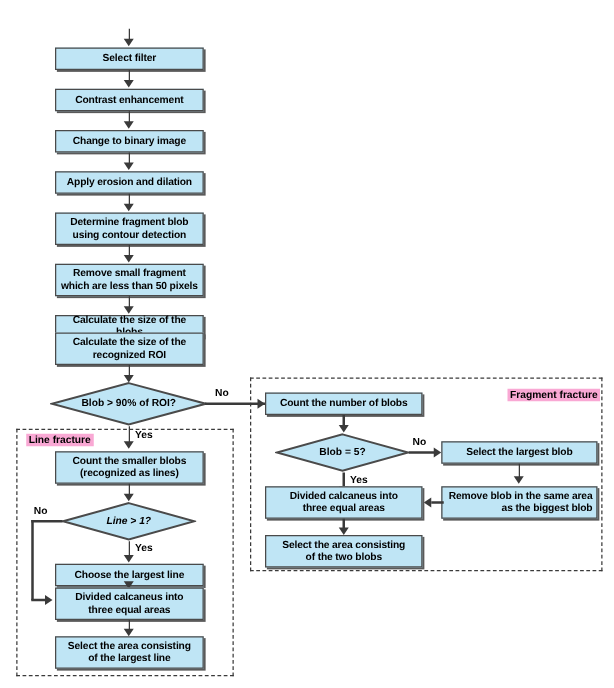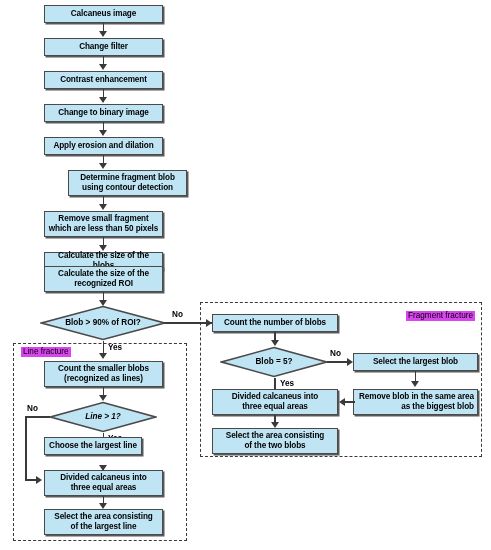--- a/index.html
+++ b/index.html
@@ -91,41 +91,38 @@
   
   .group{
     position:absolute;
     box-sizing:border-box;
     border:1.7px dashed #3a3a3a;
     background:transparent;
   }
   .grouplabel{
     position:absolute;
     font-size:8.2px;
-    font-weight:normal;
+    font-weight:bold;
     color:#000;
     white-space:nowrap;
-    background:#d946ef;
+    background:#f9a8d4;
     padding:0 2px;
     line-height:10px;
   }
 </style>
 </head>
 <body>
 
 <div id="canvas">
 
-  <div class="node" style="left:44px;top:5px;width:119px;height:18px;">
-    <span>Calcaneus image</span>
-  </div>
   <div class="ln v" style="left:102.7px;top:23px;height:9px;"></div>
   <div class="arrow down" style="left:99.3px;top:31px;"></div>
 
   <div class="node" style="left:44px;top:38px;width:119px;height:18px;">
-    <span>Change filter</span>
+    <span>Select filter</span>
   </div>
   <div class="ln v" style="left:102.7px;top:56px;height:9px;"></div>
   <div class="arrow down" style="left:99.3px;top:64px;"></div>
 
   <div class="node" style="left:44px;top:71px;width:119px;height:18px;">
     <span>Contrast enhancement</span>
   </div>
   <div class="ln v" style="left:102.7px;top:89px;height:9px;"></div>
   <div class="arrow down" style="left:99.3px;top:97px;"></div>
 
@@ -134,21 +131,21 @@
   </div>
   <div class="ln v" style="left:102.7px;top:122px;height:9px;"></div>
   <div class="arrow down" style="left:99.3px;top:130px;"></div>
 
   <div class="node" style="left:44px;top:137px;width:119px;height:18px;">
     <span>Apply erosion and dilation</span>
   </div>
   <div class="ln v" style="left:102.7px;top:155px;height:9px;"></div>
   <div class="arrow down" style="left:99.3px;top:163px;"></div>
 
-  <div class="node" style="left:44px;top:170px;width:119px;height:26px;flex-direction:column;margin-left:24px;">
+  <div class="node" style="left:44px;top:170px;width:119px;height:26px;flex-direction:column;">
     <span>Determine fragment blob</span>
     <span>using contour detection</span>
   </div>
   <div class="ln v" style="left:102.7px;top:196px;height:9px;"></div>
   <div class="arrow down" style="left:99.3px;top:204px;"></div>
 
   <div class="node" style="left:44px;top:211px;width:119px;height:26px;flex-direction:column;">
     <span>Remove small fragment</span>
     <span>which are less than 50 pixels</span>
   </div>
@@ -203,21 +200,21 @@
   <div class="ln v" style="left:102.7px;top:433px;height:13px;"></div>
   <div class="arrow down" style="left:99.3px;top:444px;"></div>
   <div class="elabel" style="left:108px;top:434px;">Yes</div>
 
   <div class="ln h" style="left:25px;top:416.2px;width:25px;"></div>
   <div class="ln v" style="left:25px;top:416.2px;height:64px;"></div>
   <div class="ln h" style="left:25px;top:479px;width:13px;"></div>
   <div class="arrow right" style="left:36px;top:475.8px;"></div>
   <div class="elabel" style="left:27px;top:404px;">No</div>
 
-  <div class="node" style="left:44px;top:437px;width:98px;height:18px;">
+  <div class="node" style="left:44px;top:451px;width:119px;height:18px;">
     <span>Choose the largest line</span>
   </div>
   <div class="ln v" style="left:102.7px;top:469px;height:8px;"></div>
   <div class="arrow down" style="left:99.3px;top:465px;"></div>
 
   <div class="node" style="left:44px;top:470px;width:119px;height:26px;flex-direction:column;">
     <span>Divided calcaneus into</span>
     <span>three equal areas</span>
   </div>
   <div class="ln v" style="left:102.7px;top:496px;height:9px;"></div>

